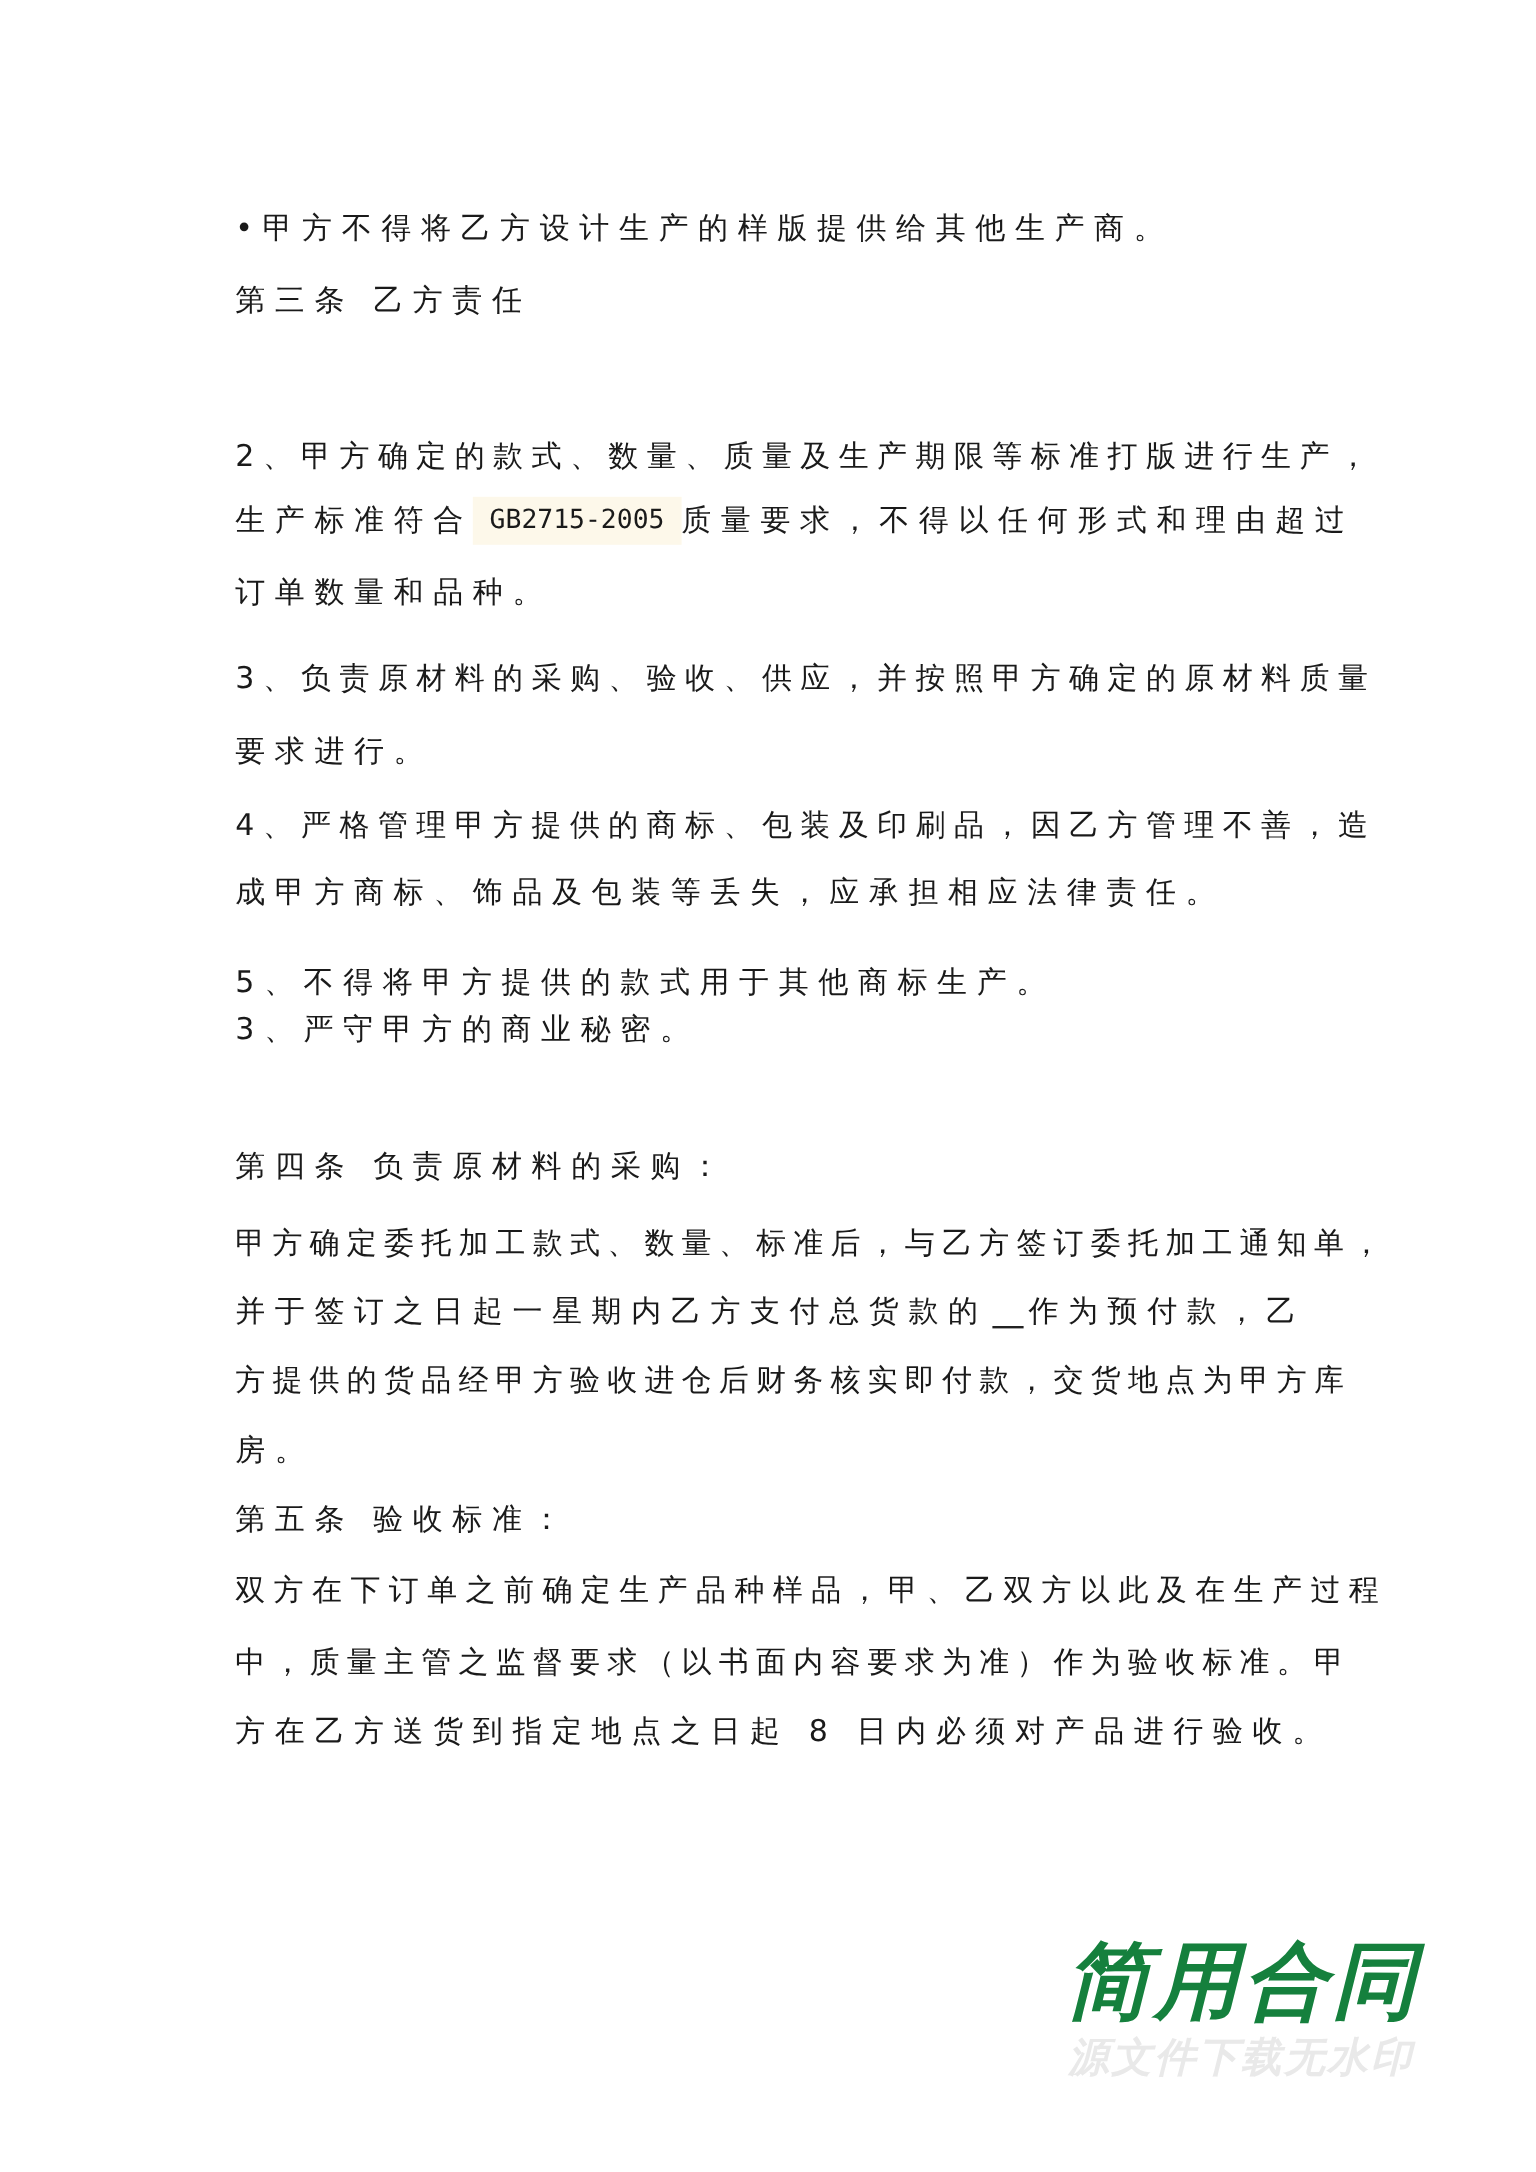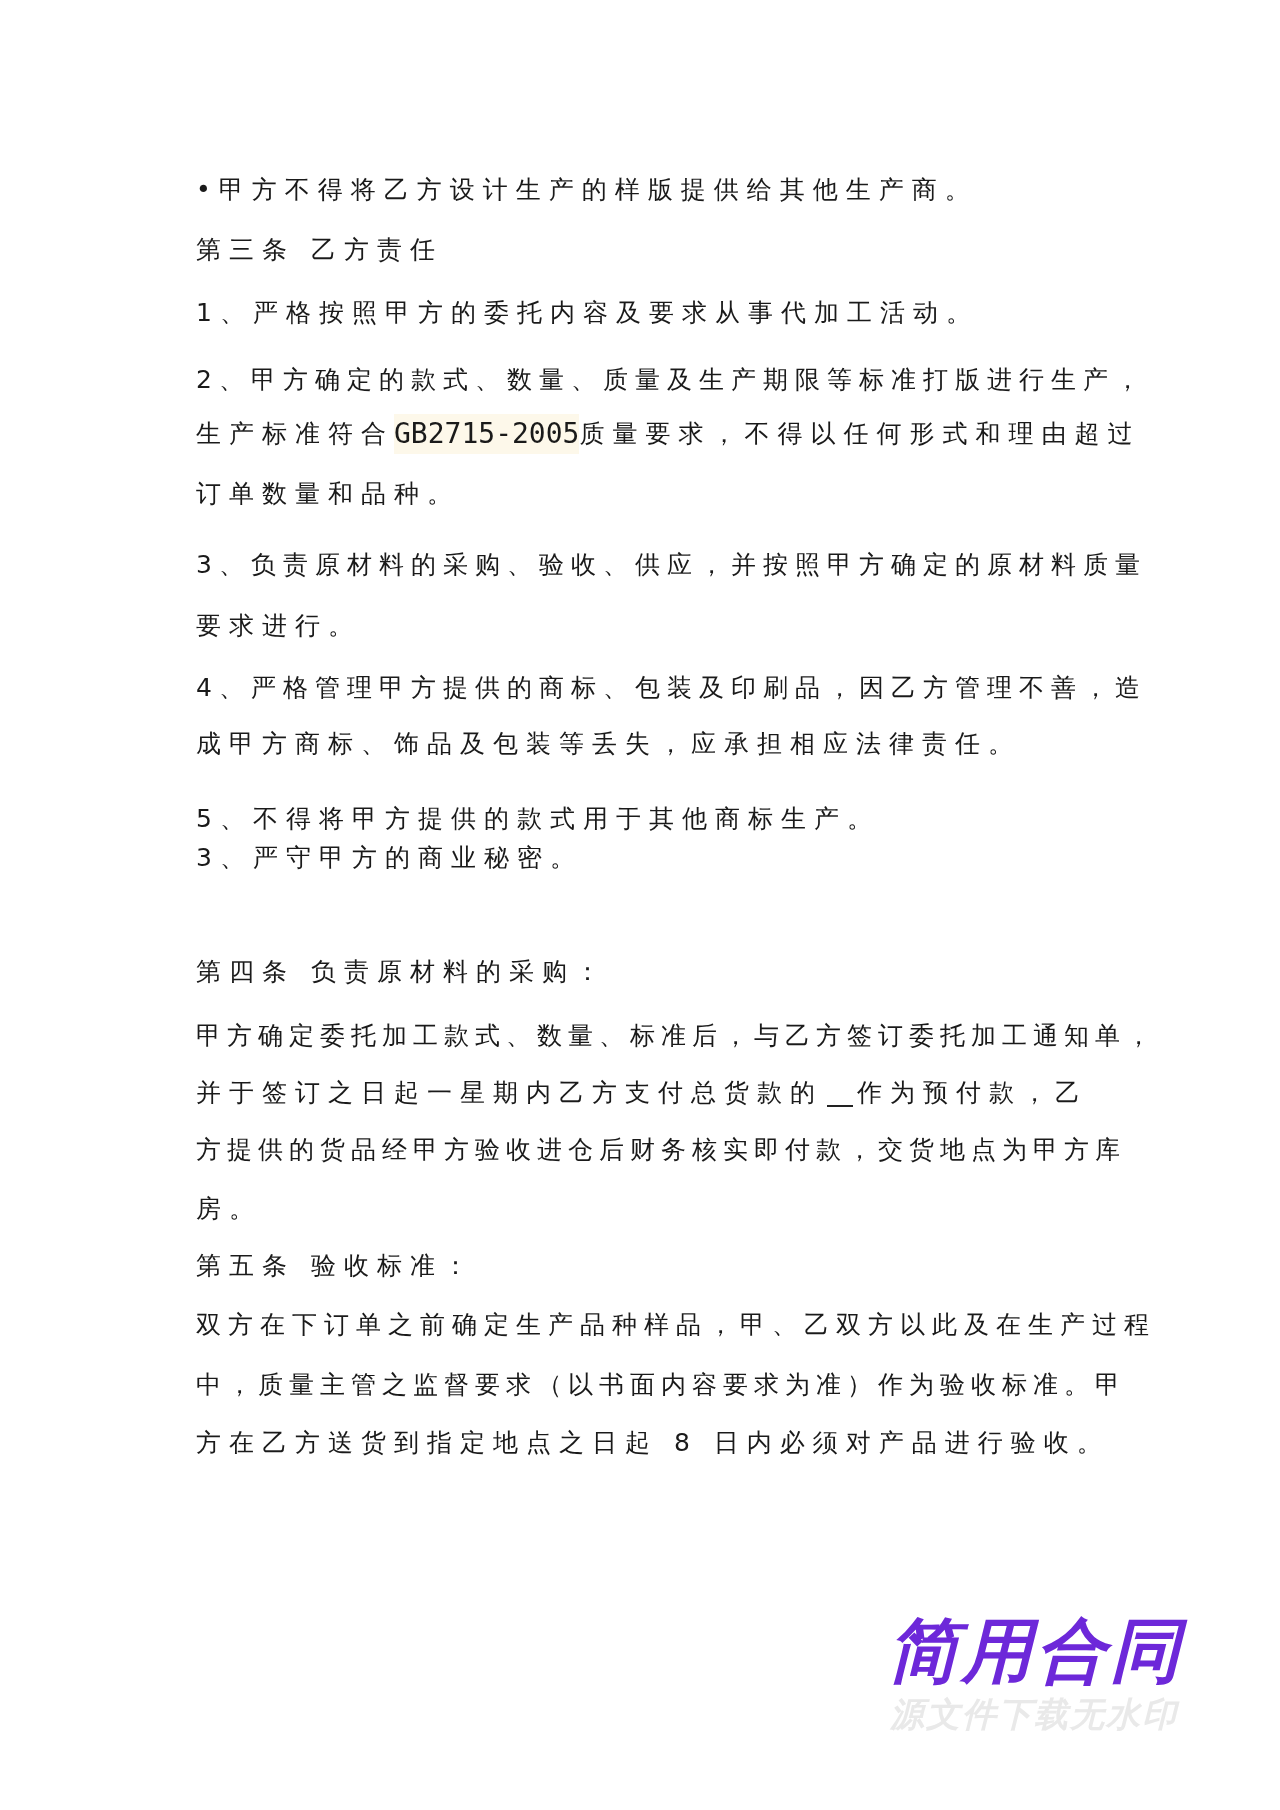--- a/index.html
+++ b/index.html
@@ -36,41 +36,41 @@
     align-items: center;
   }
   .line.short {
     justify-content: flex-start;
   }
   .line span.seg {
     display: inline-block;
   }
   .hl {
     background: #fdf8ea;
-    padding: 0 0;
+    padding: 0 14px;
     font-family: "DejaVu Sans Mono", "Liberation Mono", monospace;
     letter-spacing: 0;
-    font-size: 28px;
+    font-size: 22px;
   }
   .blank {
     display: inline-block;
     width: 108px;
     height: 26px;
     border-bottom: 2px solid #222;
     margin: 0 4px;
     vertical-align: baseline;
   }
   .wm1 {
     position: absolute;
     left: 888px;
     top: 1605px;
     font-size: 70px;
     font-weight: bold;
     font-style: italic;
-    color: #6d28d9;
+    color: #15803d;
     letter-spacing: 4px;
     font-family: "DejaVu Sans", sans-serif;
     white-space: nowrap;
   }
   .wm2 {
     position: absolute;
     left: 890px;
     top: 1692px;
     font-size: 34px;
     font-weight: bold;
@@ -87,23 +87,20 @@
 <div class="page">
 
   <div class="line short" style="top:170px">
     <span class="seg">•甲方不得将乙方设计生产的样版提供给其他生产商。</span>
   </div>
 
   <div class="line short" style="top:230px">
     <span class="seg">第三条  乙方责任</span>
   </div>
 
-  <div class="line short" style="top:293px">
-    <span class="seg">1、严格按照甲方的委托内容及要求从事代加工活动。</span>
-  </div>
 
   <div class="line" style="top:360px; letter-spacing:7px">
     <span class="seg">2、甲方确定的款式、数量、质量及生产期限等标准打版进行生产，</span>
   </div>
 
   <div class="line" style="top:414px">
     <span class="seg">生产标准符合</span>
     <span class="seg hl">GB2715-2005</span>
     <span class="seg">质量要求，不得以任何形式和理由超过</span>
   </div>

